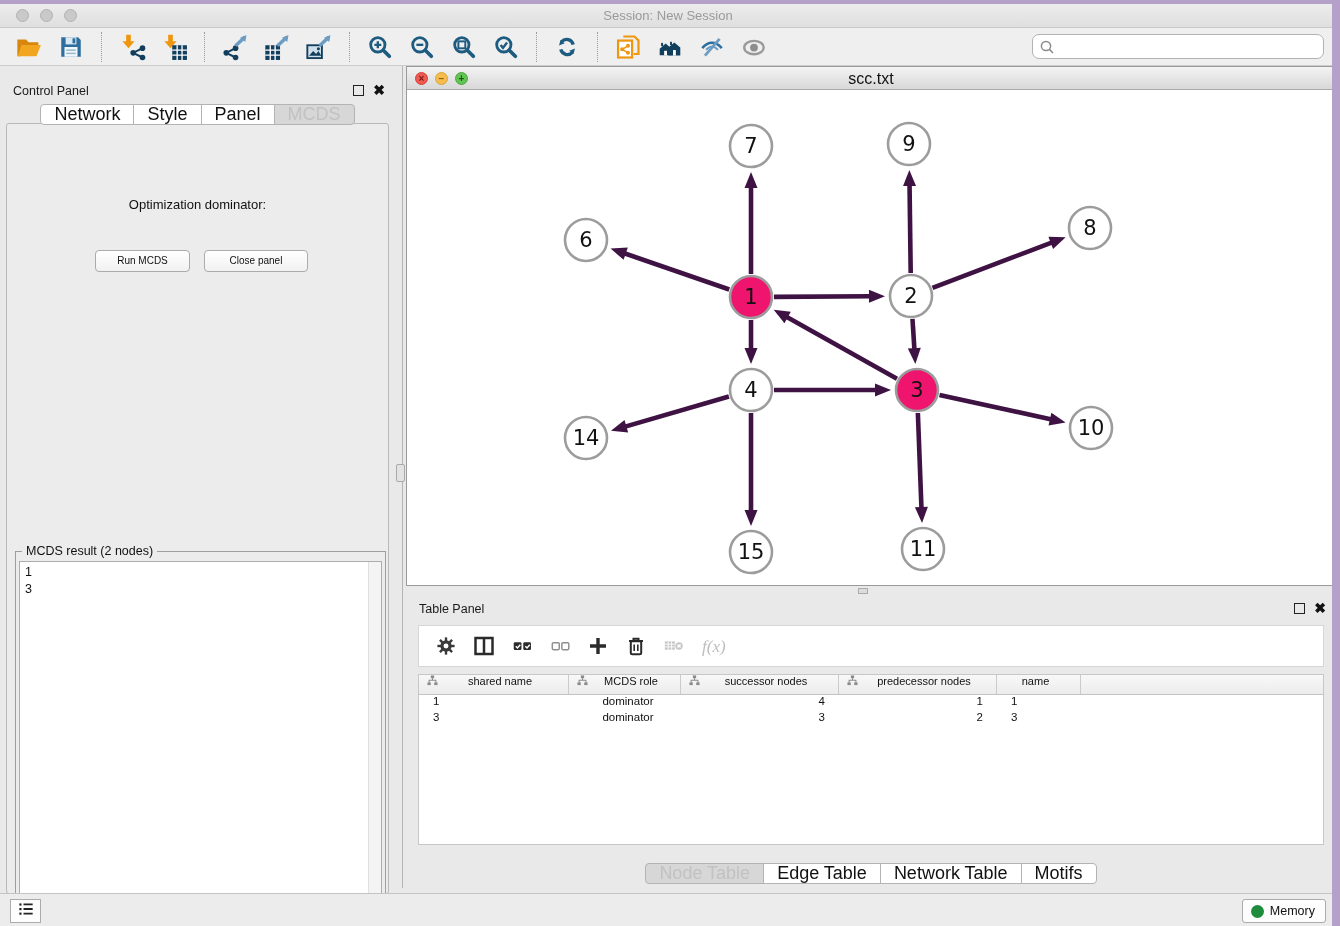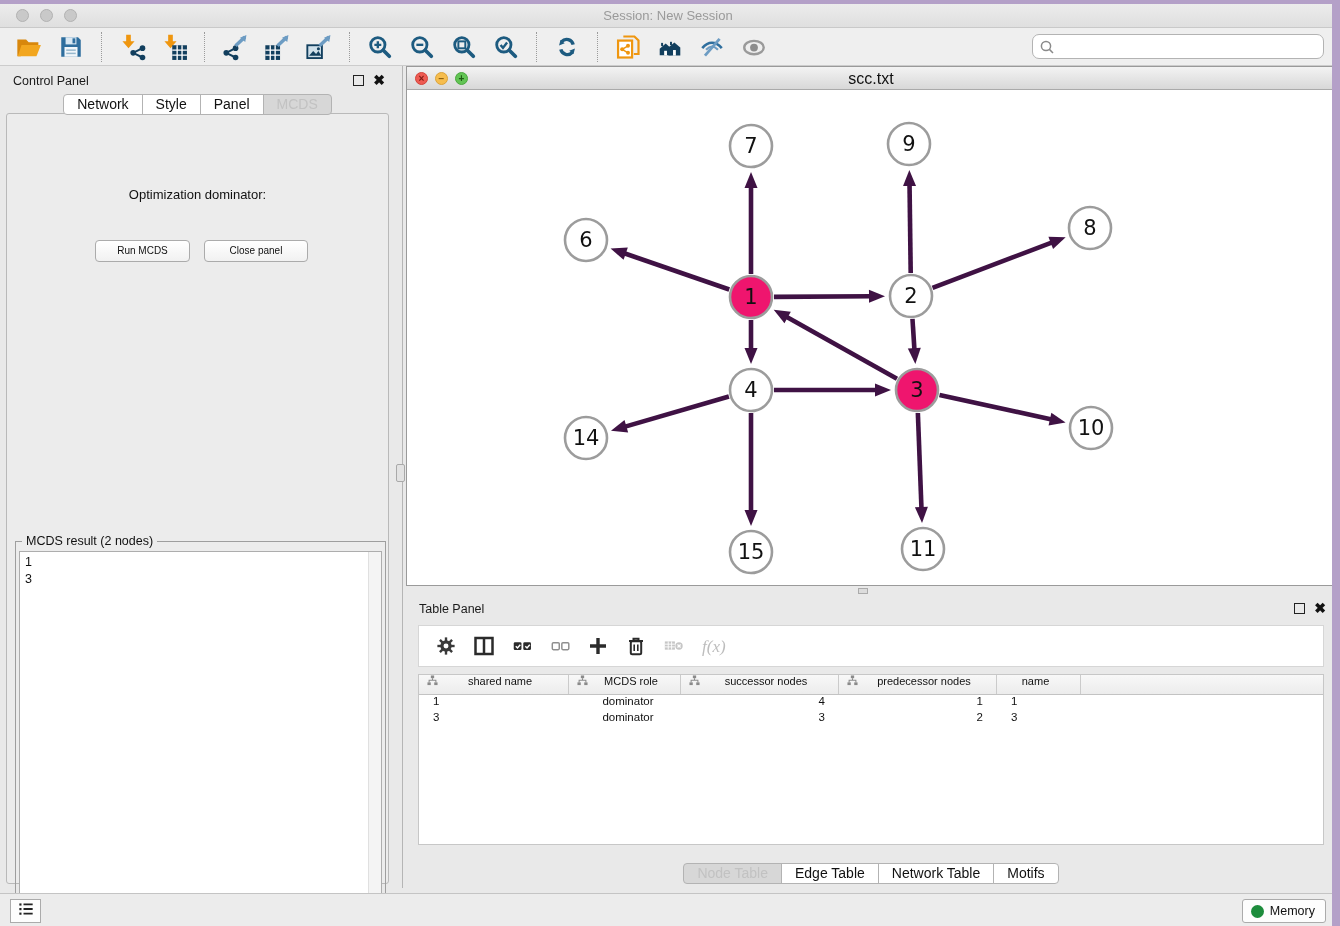--- a/index.html
+++ b/index.html
@@ -19,29 +19,29 @@
   #main-toolbar { position:absolute; left:0; top:24px; width:100%; height:38px;
     background:#efefef; border-bottom:1px solid #cccccc; display:flex; align-items:center; padding-left:8px; }
   .tb-btn { width:30px; height:30px; display:flex; align-items:center; justify-content:center; margin:0 6px; }
   .tb-sep { width:0; height:30px; border-left:1px dotted #9b9b9b; margin:0 9px; }
   #search-wrap { margin-left:auto; margin-right:12px; position:relative; }
   #search-input { width:292px; height:25px; border:1px solid #b3b3b3; border-radius:7px;
     background:#ffffff; padding:0 8px 0 27px; font-size:13px; outline:none; }
   #search-icon { position:absolute; left:7px; top:5px; }
 
   
-  #control-panel { position:absolute; left:0; top:64px; width:395px; height:822px; background:#e9e9e9; }
+  #control-panel { position:absolute; left:0; top:74px; width:395px; height:822px; background:#e9e9e9; }
   .panel-header { position:relative; height:26px; }
   .panel-title { position:absolute; left:13px; top:6px; font-size:12.5px; color:#1a1a1a; }
   .panel-icons { position:absolute; right:10px; top:5px; display:flex; gap:9px; }
   .float-box { width:11px; height:11px; border:1.6px solid #222; margin-top:2px; }
   .close-x { font-size:14px; font-weight:bold; color:#111; line-height:15px; }
 
   .tabs-row { display:flex; justify-content:center; position:relative; z-index:2; }
-  .tab { height:21px; line-height:19px; padding:0 13px; font-size:14px; background:#ffffff;
+  .tab { height:21px; line-height:19px; padding:0 13px; font-size:18px; background:#ffffff;
     border:1px solid #b3b3b3; margin-left:-1px; color:#111; }
   .tab.first { border-radius:4px 0 0 4px; margin-left:0; }
   .tab.last { border-radius:0 4px 4px 0; }
   .tab.selected { background:#d7d7d7; color:#c2c2c2; }
 
   #cp-content { position:absolute; left:6px; top:45px; width:383px; height:771px;
     border:1px solid #b9b9b9; border-radius:3px; background:#ececec; }
   #opt-label { position:absolute; left:0; width:100%; top:73px; text-align:center; font-size:13px; color:#111; }
   #criterion-combo { position:absolute; left:38px; top:94px; width:310px; height:23px; background:#ffffff;
     border:1px solid #a8a8a8; border-radius:4px; font-size:13px; line-height:21px; padding-left:10px; color:#111; }

